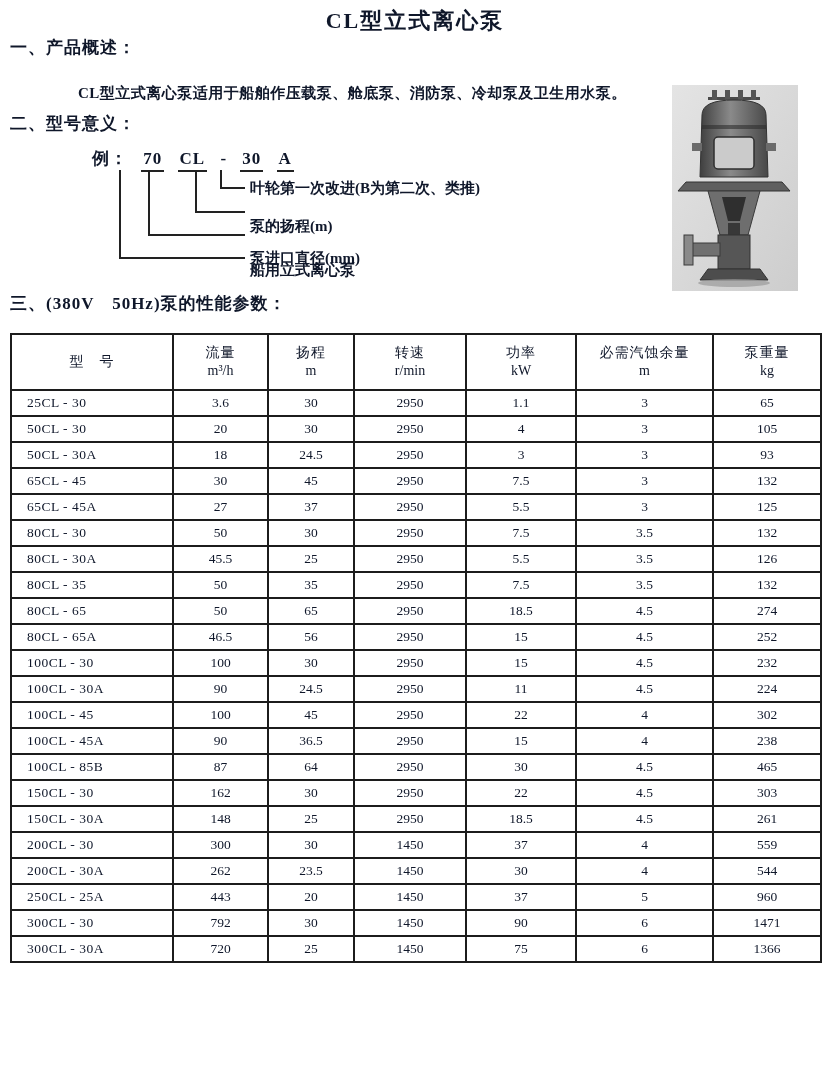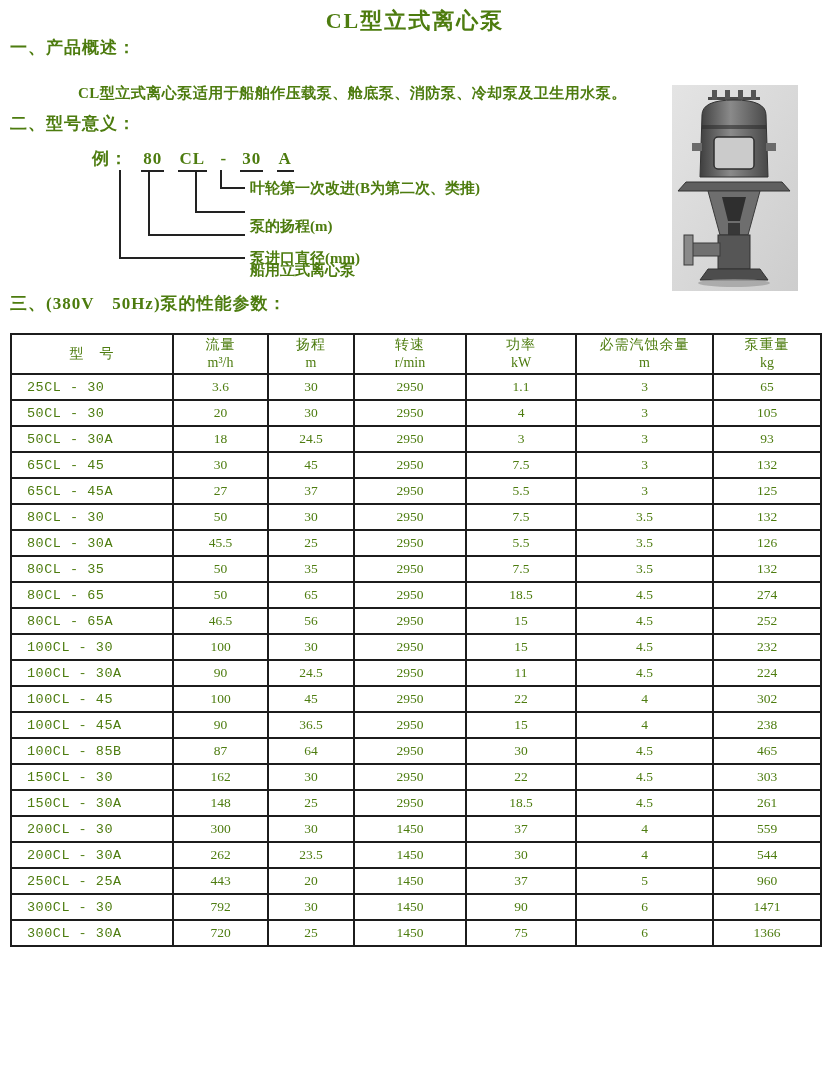--- a/index.html
+++ b/index.html
@@ -4,21 +4,21 @@
 <style>
   * { box-sizing: border-box; }
   html, body { margin: 0; padding: 0; background: #ffffff; }
   .page {
     position: relative;
     width: 830px;
     height: 1083px;
     background: #ffffff;
     overflow: hidden;
     font-family: "Liberation Serif", "DejaVu Serif", serif;
-    color: #4d7c0f;
+    color: #0f172a;
   }
 
   .doc-title {
     position: absolute;
     top: 6px; left: 0;
     width: 100%;
     text-align: center;
     font-size: 22px;
     font-weight: bold;
     letter-spacing: 2px;
@@ -92,41 +92,41 @@
   }
   .params-table th, .params-table td {
     border: 2px solid #1c1c1c;
     text-align: center;
     vertical-align: middle;
     padding: 0;
     font-size: 13.5px;
     font-weight: normal;
     overflow: hidden;
   }
-  .params-table thead tr { height: 40px; }
+  .params-table thead tr { height: 56px; }
   .params-table thead th { font-size: 14px; line-height: 1.3; letter-spacing: 1px; }
   .params-table thead th .unit { letter-spacing: 0; }
   .params-table tbody tr { height: 26px; }
-  .params-table td.model { text-align: left; padding-left: 15px; letter-spacing: 0.5px; font-family: Liberation Mono, monospace; }
+  .params-table td.model { text-align: left; padding-left: 15px; letter-spacing: 0.5px; }
 </style>
 </head>
 <body>
 
 <div class="page">
 
   <div class="doc-title">CL型立式离心泵</div>
 
   <div class="section-heading" id="heading-overview">一、产品概述：</div>
   <div class="overview-text">CL型立式离心泵适用于船舶作压载泵、舱底泵、消防泵、冷却泵及卫生用水泵。</div>
 
   <div class="section-heading" id="heading-model">二、型号意义：</div>
 
   <div class="example-line">
     <span class="tok no-underline">例：</span>
-    <span class="tok">80</span>
+    <span class="tok">70</span>
     <span class="tok">CL</span>
     <span class="tok no-underline">-</span>
     <span class="tok">30</span>
     <span class="tok">A</span>
   </div>
 
   <svg class="diagram-lines" width="250" height="100" viewBox="0 0 250 100">
     <polyline points="120,0 120,88 245,88" fill="none" stroke="#222" stroke-width="2"></polyline>
     <polyline points="149,0 149,65 245,65" fill="none" stroke="#222" stroke-width="2"></polyline>
     <polyline points="196,0 196,42 245,42" fill="none" stroke="#222" stroke-width="2"></polyline>

